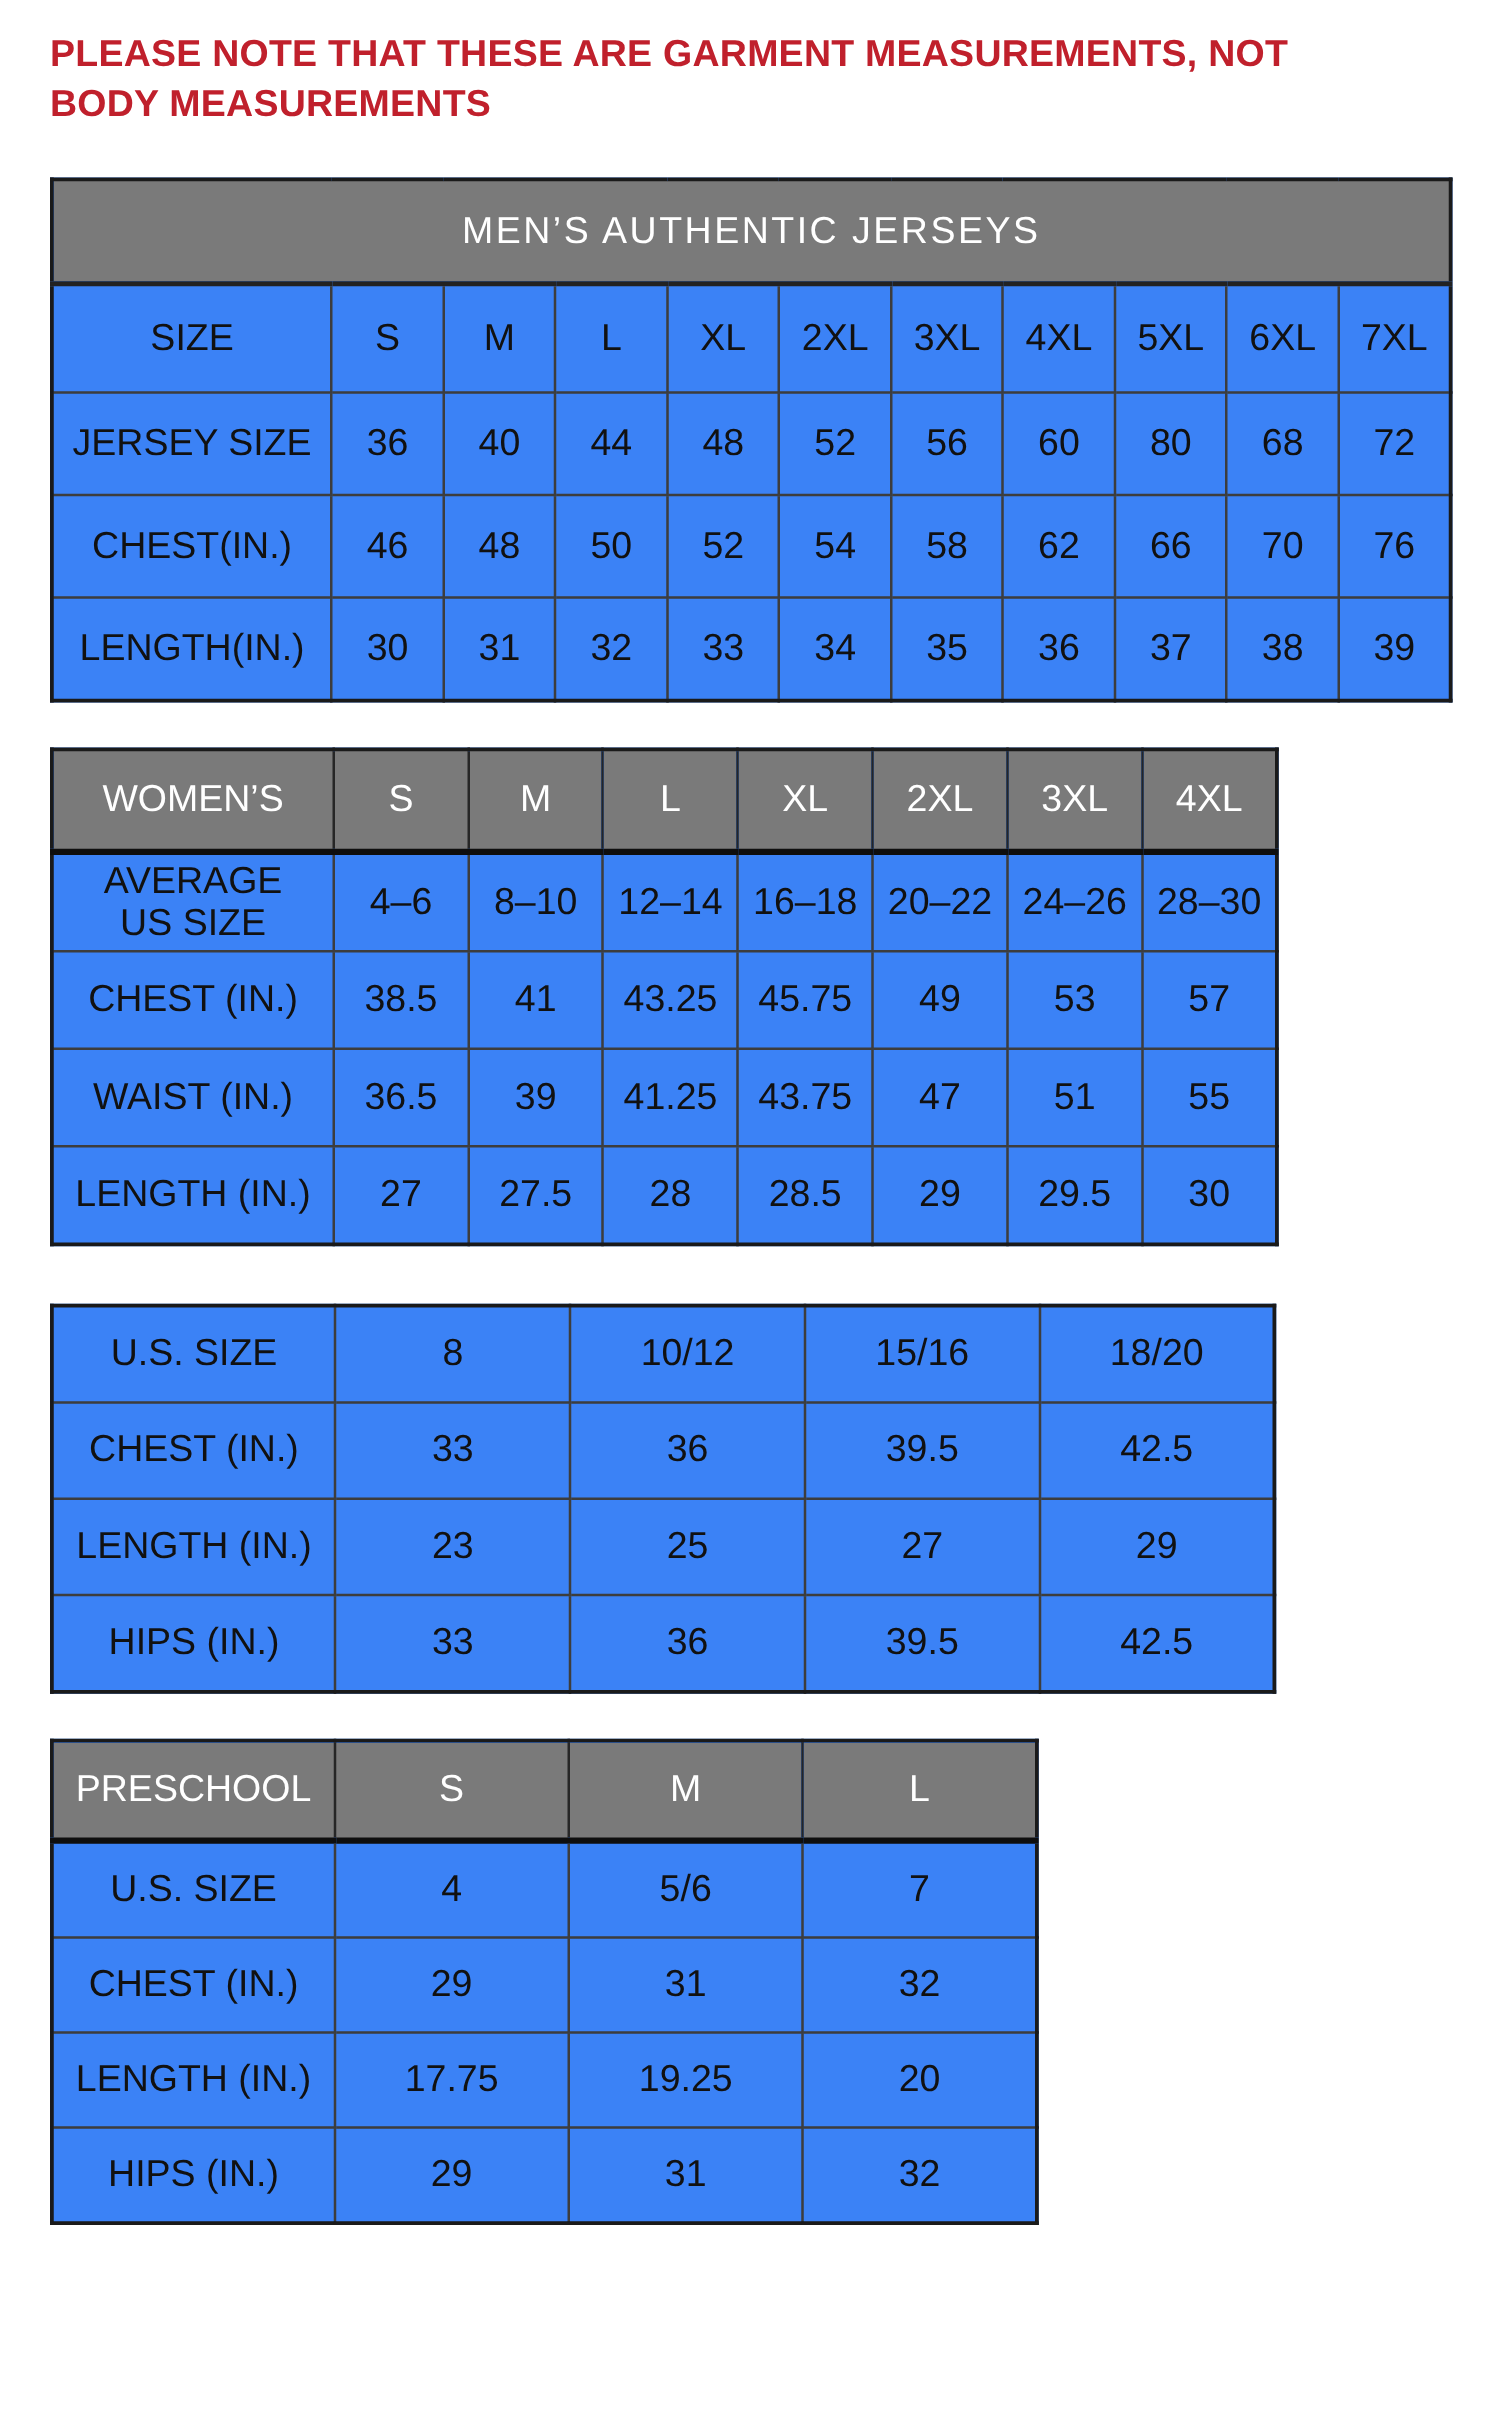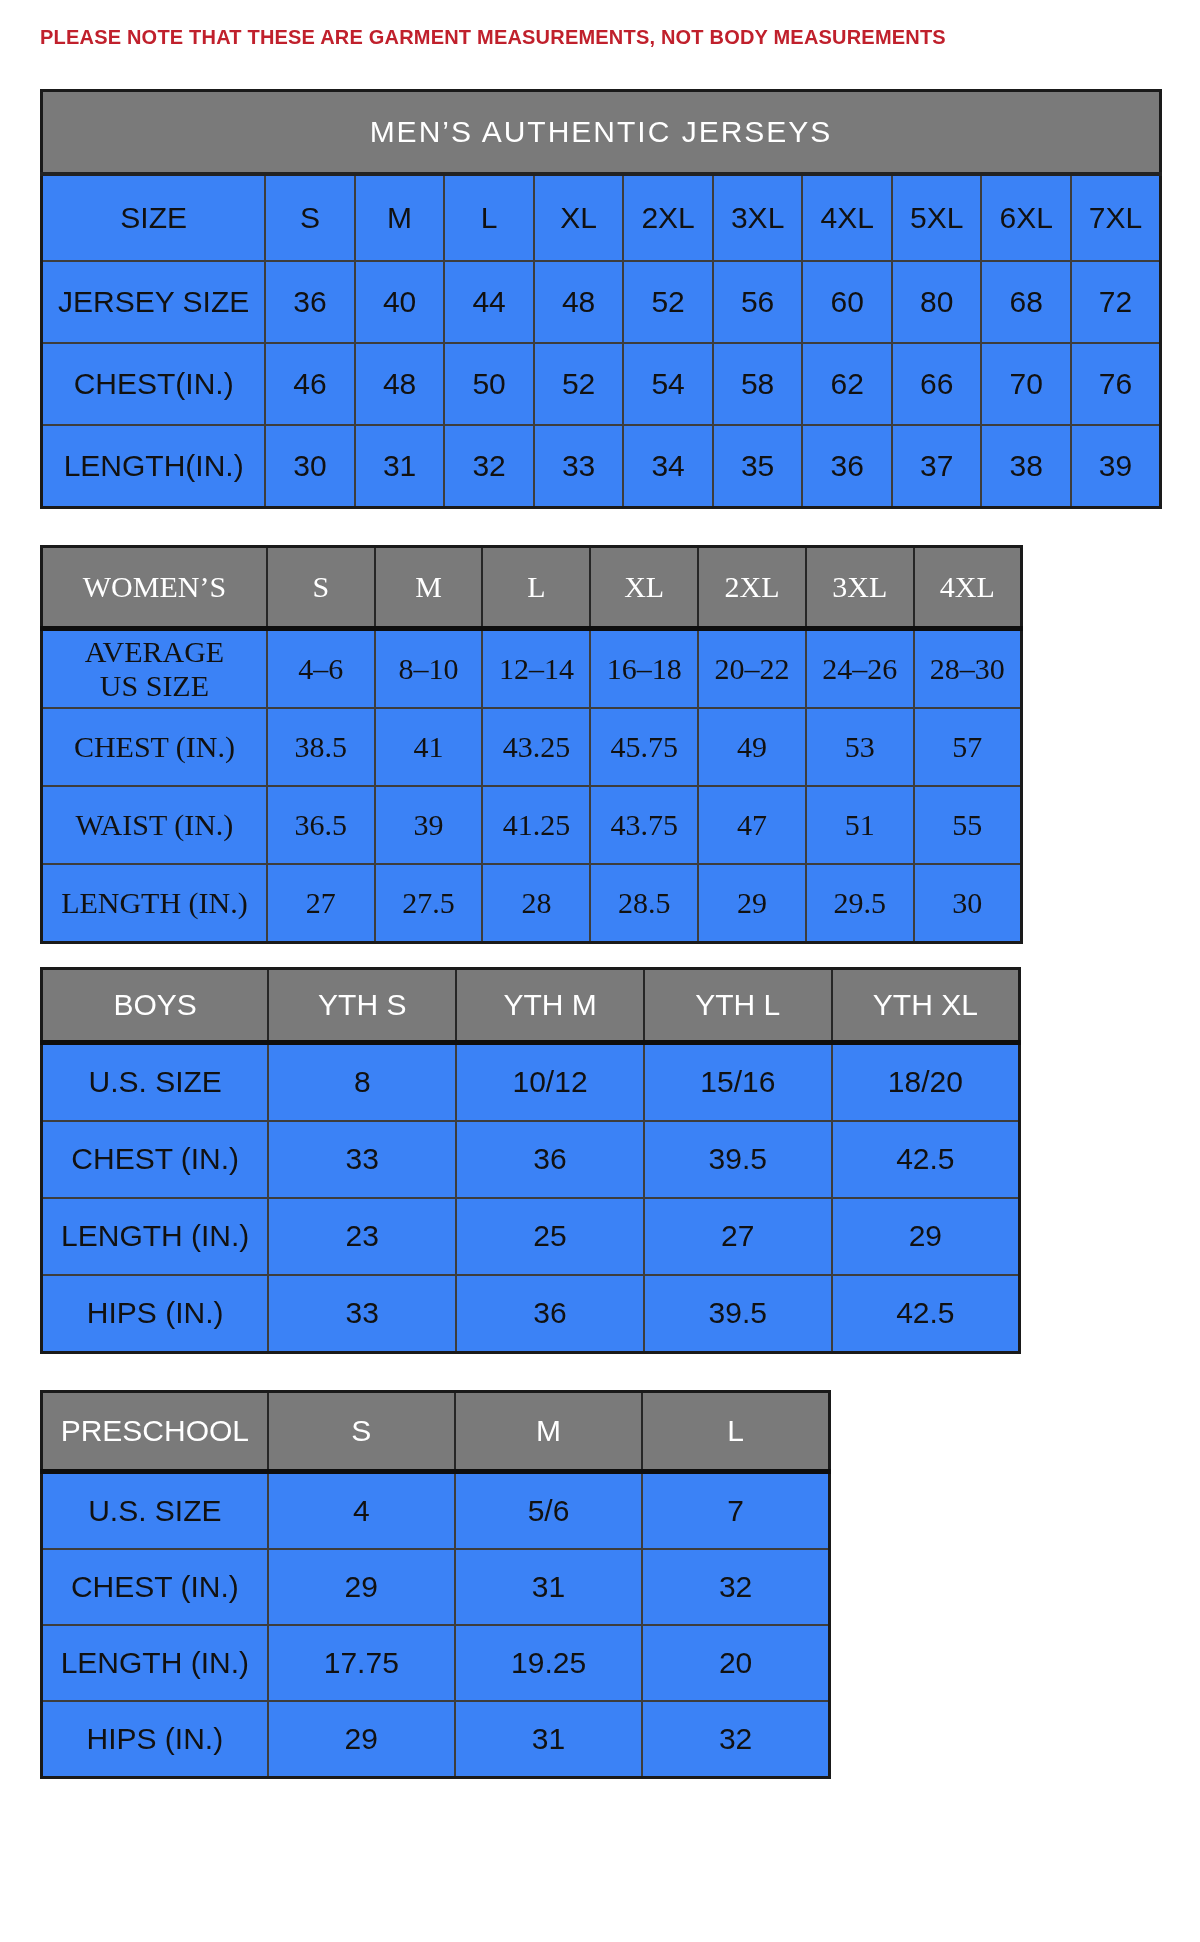--- a/index.html
+++ b/index.html
@@ -22,21 +22,21 @@
     line-height: 78px;
     white-space: nowrap;
     letter-spacing: 0px;
     transform: scale(0.80, 1.22);
     transform-origin: left center;
     color: #0a0a0a;
   }
   .note {
     color: #c0202c;
     font-weight: bold;
-    font-size: 20px;
+    font-size: 30px;
     line-height: 1.33;
     letter-spacing: 0.2px;
     width: 1070px;
     margin: 0 0 38px 0;
   }
   table.size-table {
     border-collapse: collapse;
     table-layout: fixed;
     background: #3b82f6;
     border: 3px solid #1a1a1a;
@@ -60,21 +60,21 @@
   }
   tr.gray-head td {
     background: #7a7a7a;
     color: #ffffff;
     border-color: #262626;
     border-bottom: 5px solid #0e0e0e;
   }
   table.mens { width: 1122px; margin-bottom: 36px; }
   table.mens td { height: 80px; }
   table.mens tr.size-head td { height: 84px; border-top: 4px solid #222222; }
-  table.womens { width: 983px; margin-bottom: 23px; font-family: Liberation Serif, serif; }
+  table.womens { width: 983px; margin-bottom: 46px; }
   table.womens td { height: 76px; }
   table.womens tr.gray-head td { height: 78px; }
   table.boys { width: 981px; margin-bottom: 36px; }
   table.boys td { height: 75px; }
   table.boys tr.gray-head td { height: 70px; }
   table.preschool { width: 791px; margin-bottom: 14px; }
   table.preschool td { height: 74px; }
   table.preschool tr.gray-head td { height: 76px; }
 </style>
 </head>
@@ -226,27 +226,20 @@
 
   <table class="size-table boys">
     <colgroup>
       <col style="width:23.2%">
       <col style="width:19.2%">
         <col style="width:19.2%">
         <col style="width:19.2%">
         <col style="width:19.2%">
     </colgroup>
     <tbody>
-      <tr class="gray-head">
-        <td>BOYS</td>
-        <td>YTH S</td>
-        <td>YTH M</td>
-        <td>YTH L</td>
-        <td>YTH XL</td>
-      </tr>
       <tr>
         <td class="row-label">U.S. SIZE</td>
         <td>8</td>
         <td>10/12</td>
         <td>15/16</td>
         <td>18/20</td>
       </tr>
       <tr>
         <td class="row-label">CHEST (IN.)</td>
         <td>33</td>

